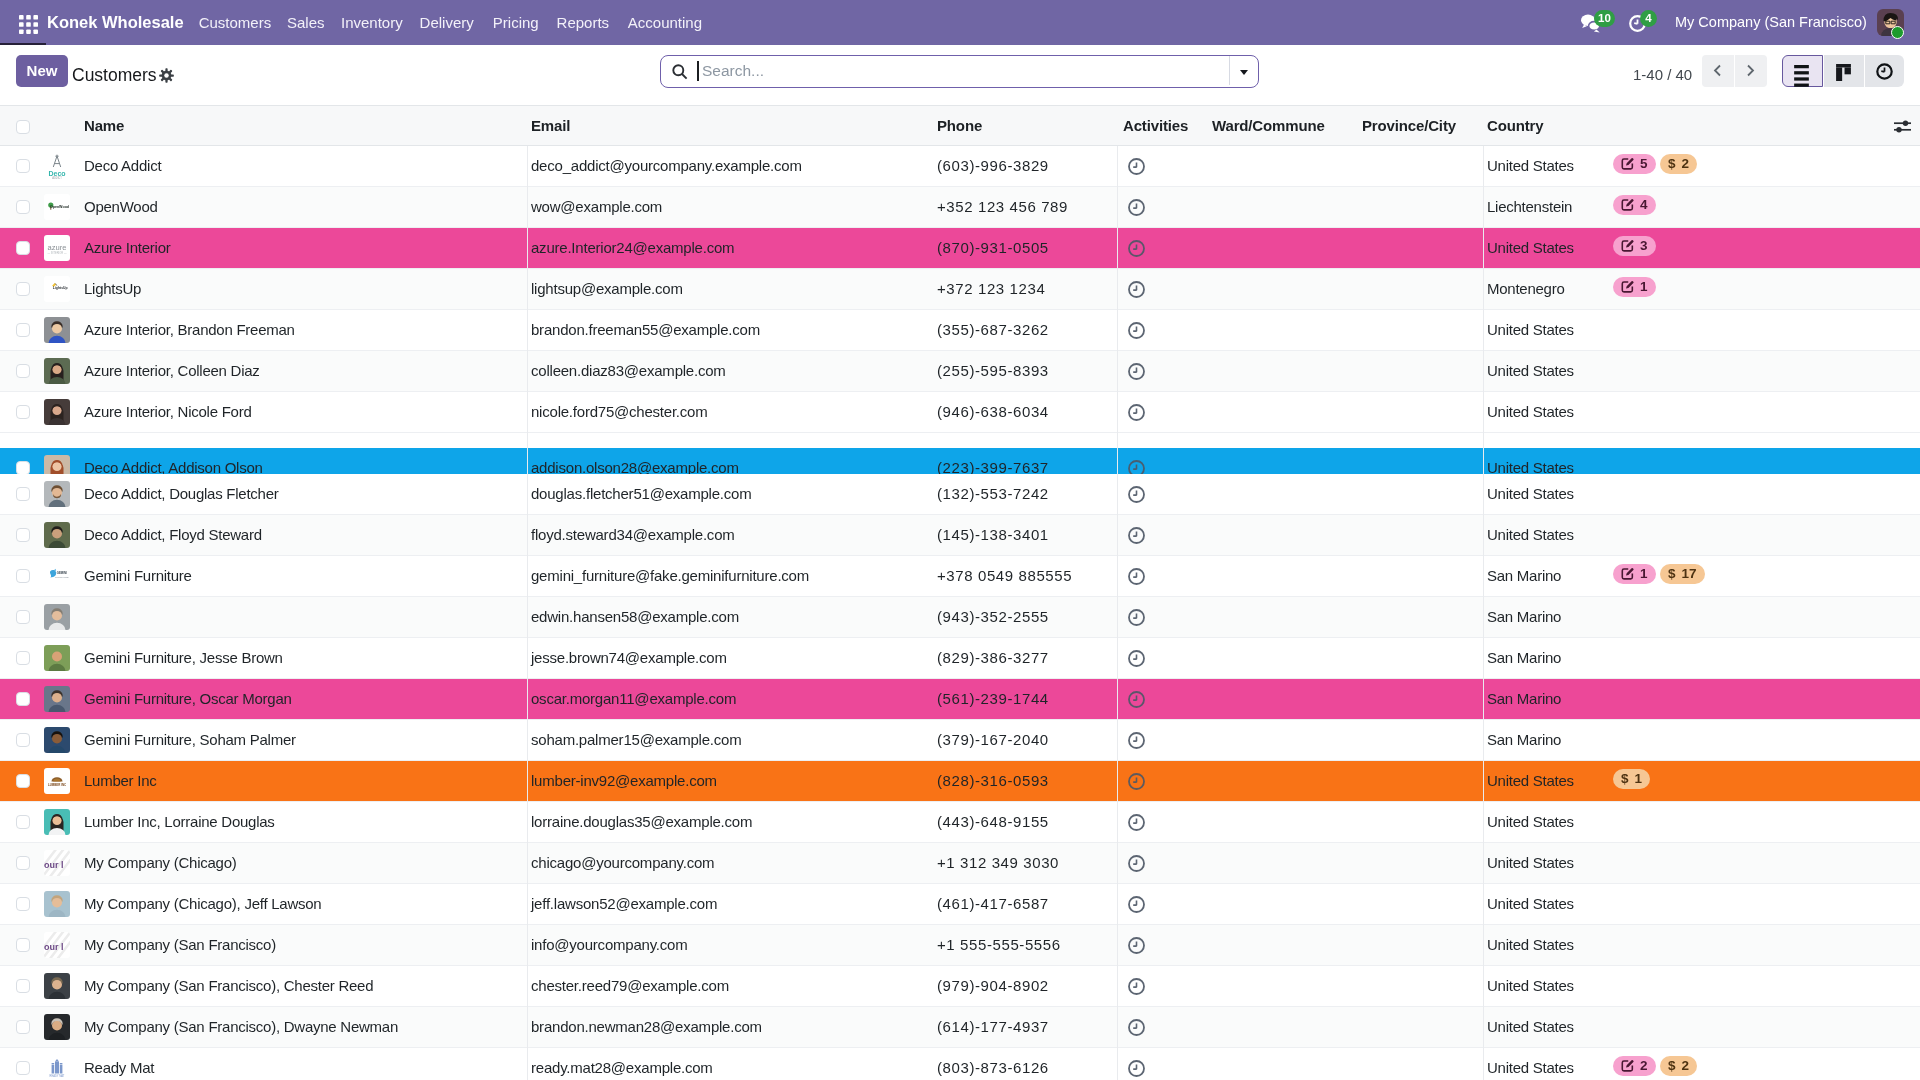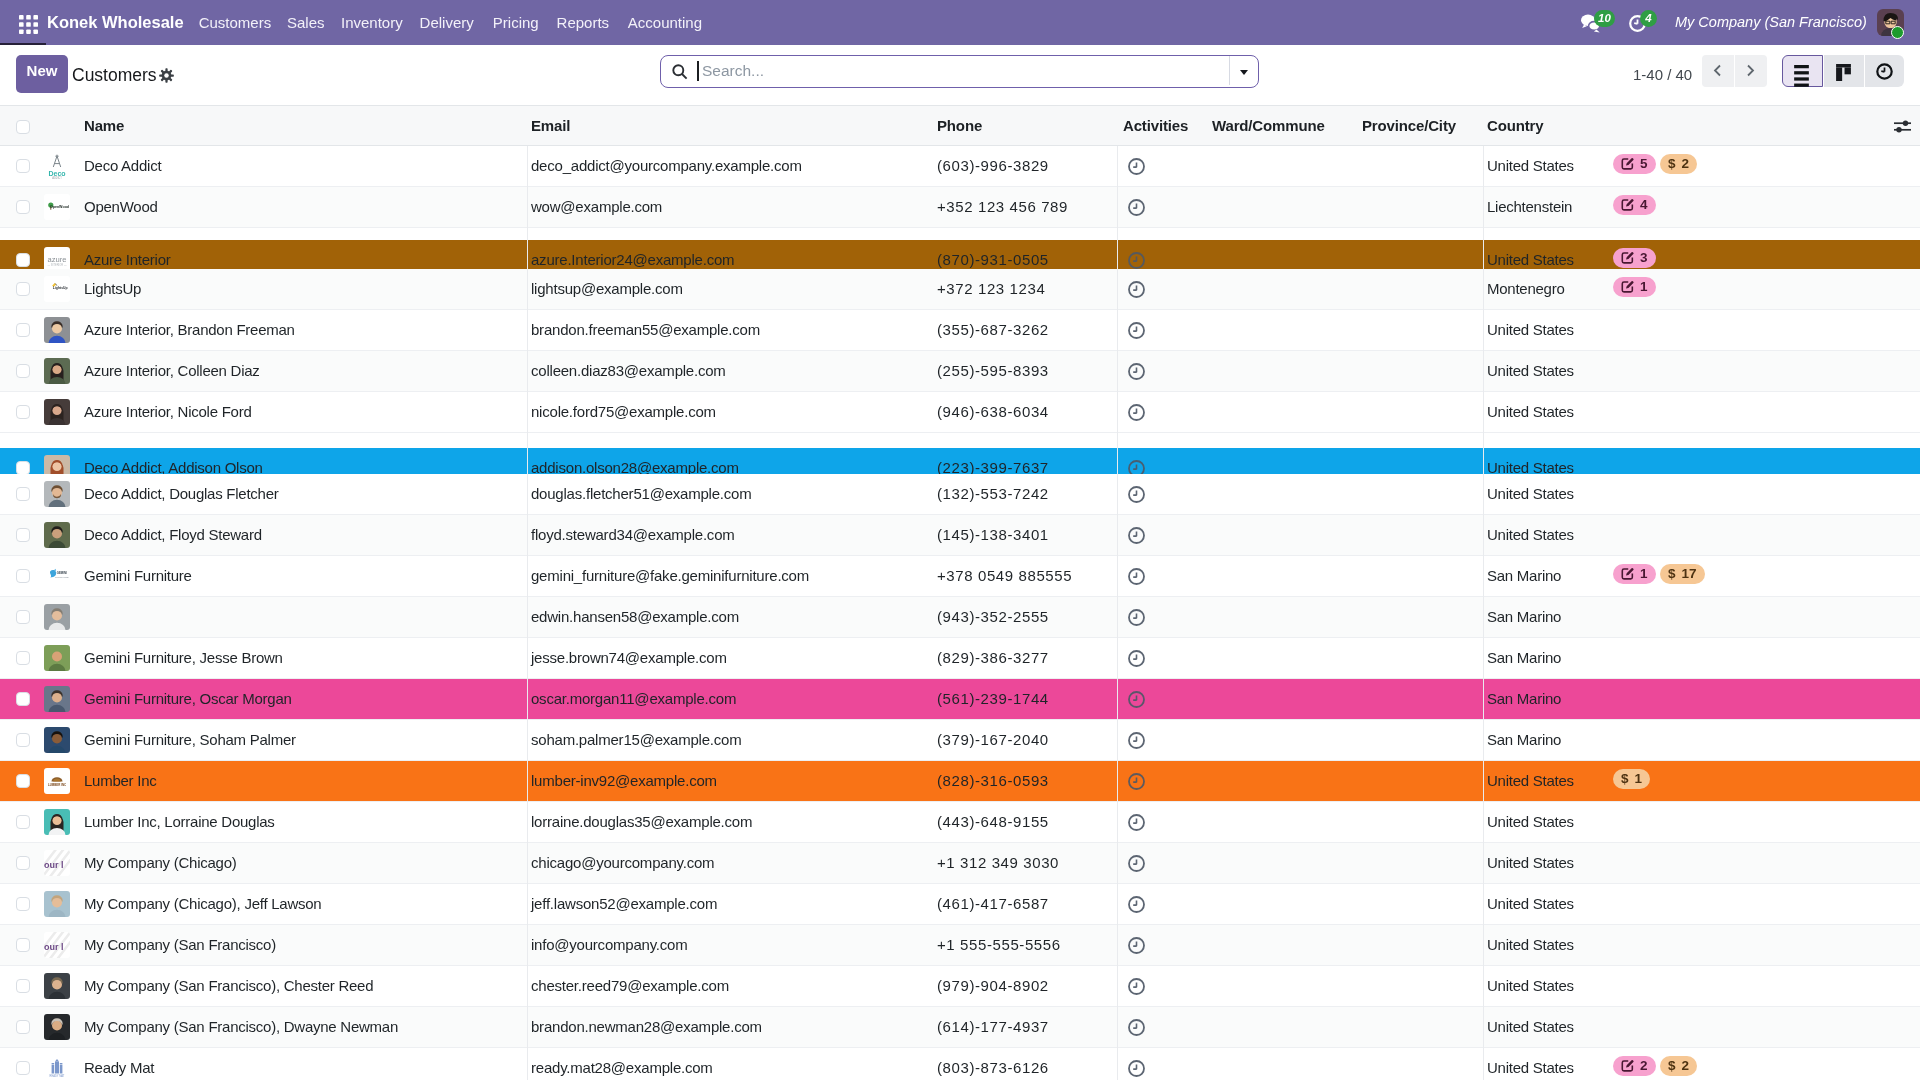--- a/index.html
+++ b/index.html
@@ -1,22 +1,22 @@
 <!DOCTYPE html>
 <html><head><meta charset="utf-8"><title>Customers</title><style>
 * { margin:0; padding:0; box-sizing:border-box; }
 html,body { width:1920px; height:1080px; overflow:hidden; background:#fff;
   font-family:"Liberation Sans", sans-serif; }
-.abs { position:absolute;font-style:italic; }
+.abs { position:absolute; }
 #nav { position:absolute; left:0; top:0; width:1920px; height:45px; background:#7066a4; }
 #nav .brand { position:absolute; left:47px; top:0; line-height:45px; font-size:16.5px; font-weight:700; color:#fff; }
 .nitem { position:absolute; top:0; line-height:45px; font-size:15px; color:#f3f1f9; }
 #navunderline { position:absolute; left:0; top:43px; width:46px; height:2px; background:#262138; }
 #cp { position:absolute; left:0; top:45px; width:1920px; height:60px; background:#fff; }
-#newbtn { position:absolute; left:16px; top:10px; width:52px; height:38px; background:#6d5fa0; border-radius:5px;
+#newbtn { position:absolute; left:16px; top:10px; width:52px; height:32px; background:#6d5fa0; border-radius:5px;
   color:#fff; font-size:15px; font-weight:600; text-align:center; line-height:32px; }
 #crumb { position:absolute; left:72px; top:0; height:60px; line-height:60px; font-size:17.5px; color:#16181b; }
 #search { position:absolute; left:660px; top:9.5px; width:599px; height:33px; border:1.8px solid #6f60ab; border-radius:8px; background:#fff; }
 #search .ph { position:absolute; left:41px; top:0; line-height:30px; font-size:15.5px; color:#8d97a2; }
 #search .caret { position:absolute; left:36px; top:5px; width:1.5px; height:20px; background:#1b1e21; }
 #search .divider { position:absolute; right:28px; top:0px; width:1px; height:29.5px; background:#d7dae3; }
 #search .tri { position:absolute; right:10px; top:14px; width:0; height:0; border-left:4.5px solid transparent;
   border-right:4.5px solid transparent; border-top:5px solid #15181d; }
 #pager { position:absolute; left:1633px; top:0; height:60px; line-height:60px; font-size:15px; color:#42484e; }
 .gbtn { position:absolute; top:9.5px; height:32.5px; background:#eff0f2; }
@@ -206,21 +206,21 @@
       <svg class="actclock" width="17" height="17" viewBox="0 0 17 17">
         <circle cx="8.5" cy="8.5" r="7.5" fill="none" stroke="#4e5866" stroke-width="1.8" opacity="0.92"></circle>
         <path d="M8.5,9.3 V4.6 M8.7,9.1 H5.2" stroke="#4e5866" stroke-width="1.6" fill="none" opacity="0.92"></path>
       </svg>
       <span class="cell" style="left:1487px">Liechtenstein</span>
       <div class="pill" style="left:1613px;background:#f7a1ce;color:#491732"><svg width="13" height="13" viewBox="0 0 14 14" style="vertical-align:-2px">
           <path d="M12.2,7 V11 a1.8,1.8 0 0 1 -1.8,1.8 H3.2 A1.8,1.8 0 0 1 1.4,11 V4 A1.8,1.8 0 0 1 3.2,2.2 h4.6" fill="none" stroke="#491732" stroke-width="1.7"></path>
           <path d="M5.4,9.2 l0.7,-2.6 5.3,-5.3 a0.9,0.9 0 0 1 1.3,0 l0.6,0.6 a0.9,0.9 0 0 1 0,1.3 l-5.3,5.3 z" fill="#491732"></path>
         </svg><span style="margin-left:6px">4</span></div>
     </div>
-<div class="row" style="top:240px;background:#a16207">
+<div class="row" style="top:228px;background:#ec4899">
       <span class="cb" style="left:16px;top:13px"></span>
       <span class="av"><svg width="26" height="26" viewBox="0 0 26 26">
           <rect width="26" height="26" fill="#fff"></rect>
           <text x="13" y="14.5" font-family="Liberation Sans" font-size="7.6" fill="#8b9196" text-anchor="middle">azure</text>
           <text x="13" y="18.6" font-family="Liberation Sans" font-size="2.6" fill="#b3b8bc" text-anchor="middle">— INTERIOR —</text>
         </svg></span>
       <span class="cell" style="left:84px">Azure Interior</span>
       <span class="cell" style="left:531px;letter-spacing:-0.22px">azure.Interior24@example.com</span>
       <span class="cell" style="left:937px;letter-spacing:0.6px">(870)-931-0505</span>
       <svg class="actclock" width="17" height="17" viewBox="0 0 17 17">
@@ -292,21 +292,21 @@
 <div class="row" style="top:392px;background:#fff">
       <span class="cb" style="left:16px;top:13px"></span>
       <span class="av"><svg width="26" height="26" viewBox="0 0 26 26">
           <rect width="26" height="26" fill="#463c3a"></rect>
           <path d="M6.5,24 v-11 a6.5,6.8 0 0 1 13,0 v11 z" fill="#2c2320"></path>
           <circle cx="13" cy="11.5" r="4.6" fill="#d9a88c"></circle>
           <path d="M8.4,11 a4.7,4.7 0 0 1 9.2,0 l0.3,-2.5 a5,4.5 0 0 0 -9.8,0 z" fill="#2c2320"></path>
           <path d="M4.5,26 a8.5,7 0 0 1 17,0 z" fill="#3a3232"></path>
         </svg></span>
       <span class="cell" style="left:84px">Azure Interior, Nicole Ford</span>
-      <span class="cell" style="left:531px;letter-spacing:-0.22px">nicole.ford75@example.com</span>
+      <span class="cell" style="left:531px;letter-spacing:-0.22px">nicole.ford75@chester.com</span>
       <span class="cell" style="left:937px;letter-spacing:0.6px">(946)-638-6034</span>
       <svg class="actclock" width="17" height="17" viewBox="0 0 17 17">
         <circle cx="8.5" cy="8.5" r="7.5" fill="none" stroke="#4e5866" stroke-width="1.8" opacity="0.92"></circle>
         <path d="M8.5,9.3 V4.6 M8.7,9.1 H5.2" stroke="#4e5866" stroke-width="1.6" fill="none" opacity="0.92"></path>
       </svg>
       <span class="cell" style="left:1487px">United States</span>
     </div>
 <div class="row" style="top:448px;background:#0ea5e9">
       <span class="cb" style="left:16px;top:13px"></span>
       <span class="av"><svg width="26" height="26" viewBox="0 0 26 26">

